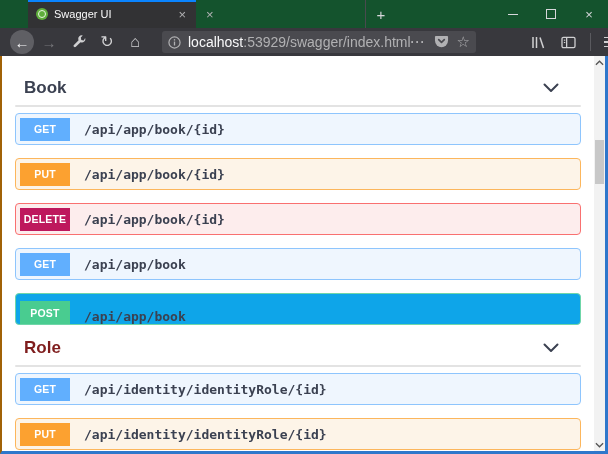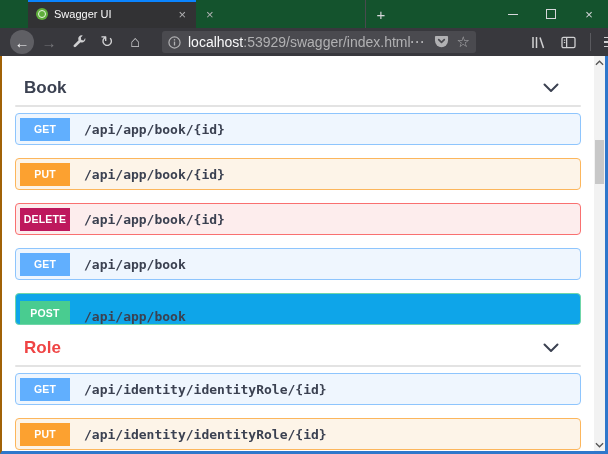--- a/index.html
+++ b/index.html
@@ -249,21 +249,21 @@
 
   <div class="op-row" style="background: #0ea5e9; border-color: rgb(111, 214, 168); align-items: flex-end;">
     <span class="method" style="background: rgb(73, 204, 144);">POST</span>
     <span class="path">/api/app/book</span>
   </div>
 </div>
   </section>
 
   <section class="api-section">
     <div class="sec-head">
-      <h2 class="sec-title" style="color: #ef4444;">Role</h2>
+      <h2 class="sec-title" style="color: #7f1d1d;">Role</h2>
       <span class="sec-chevron">
         <svg width="16" height="10" viewBox="0 0 16 10">
                 <polyline points="1.5,1.5 8,8 14.5,1.5" fill="none" stroke="#3b4151" stroke-width="2" stroke-linecap="round" stroke-linejoin="round"></polyline>
               </svg>
       </span>
     </div>
     <div class="sec-divider"></div>
     <div class="rows">
   <div class="op-row" style="background: rgb(239, 246, 254); border-color: rgb(142, 197, 253);">
     <span class="method" style="background: rgb(97, 175, 254);">GET</span>

